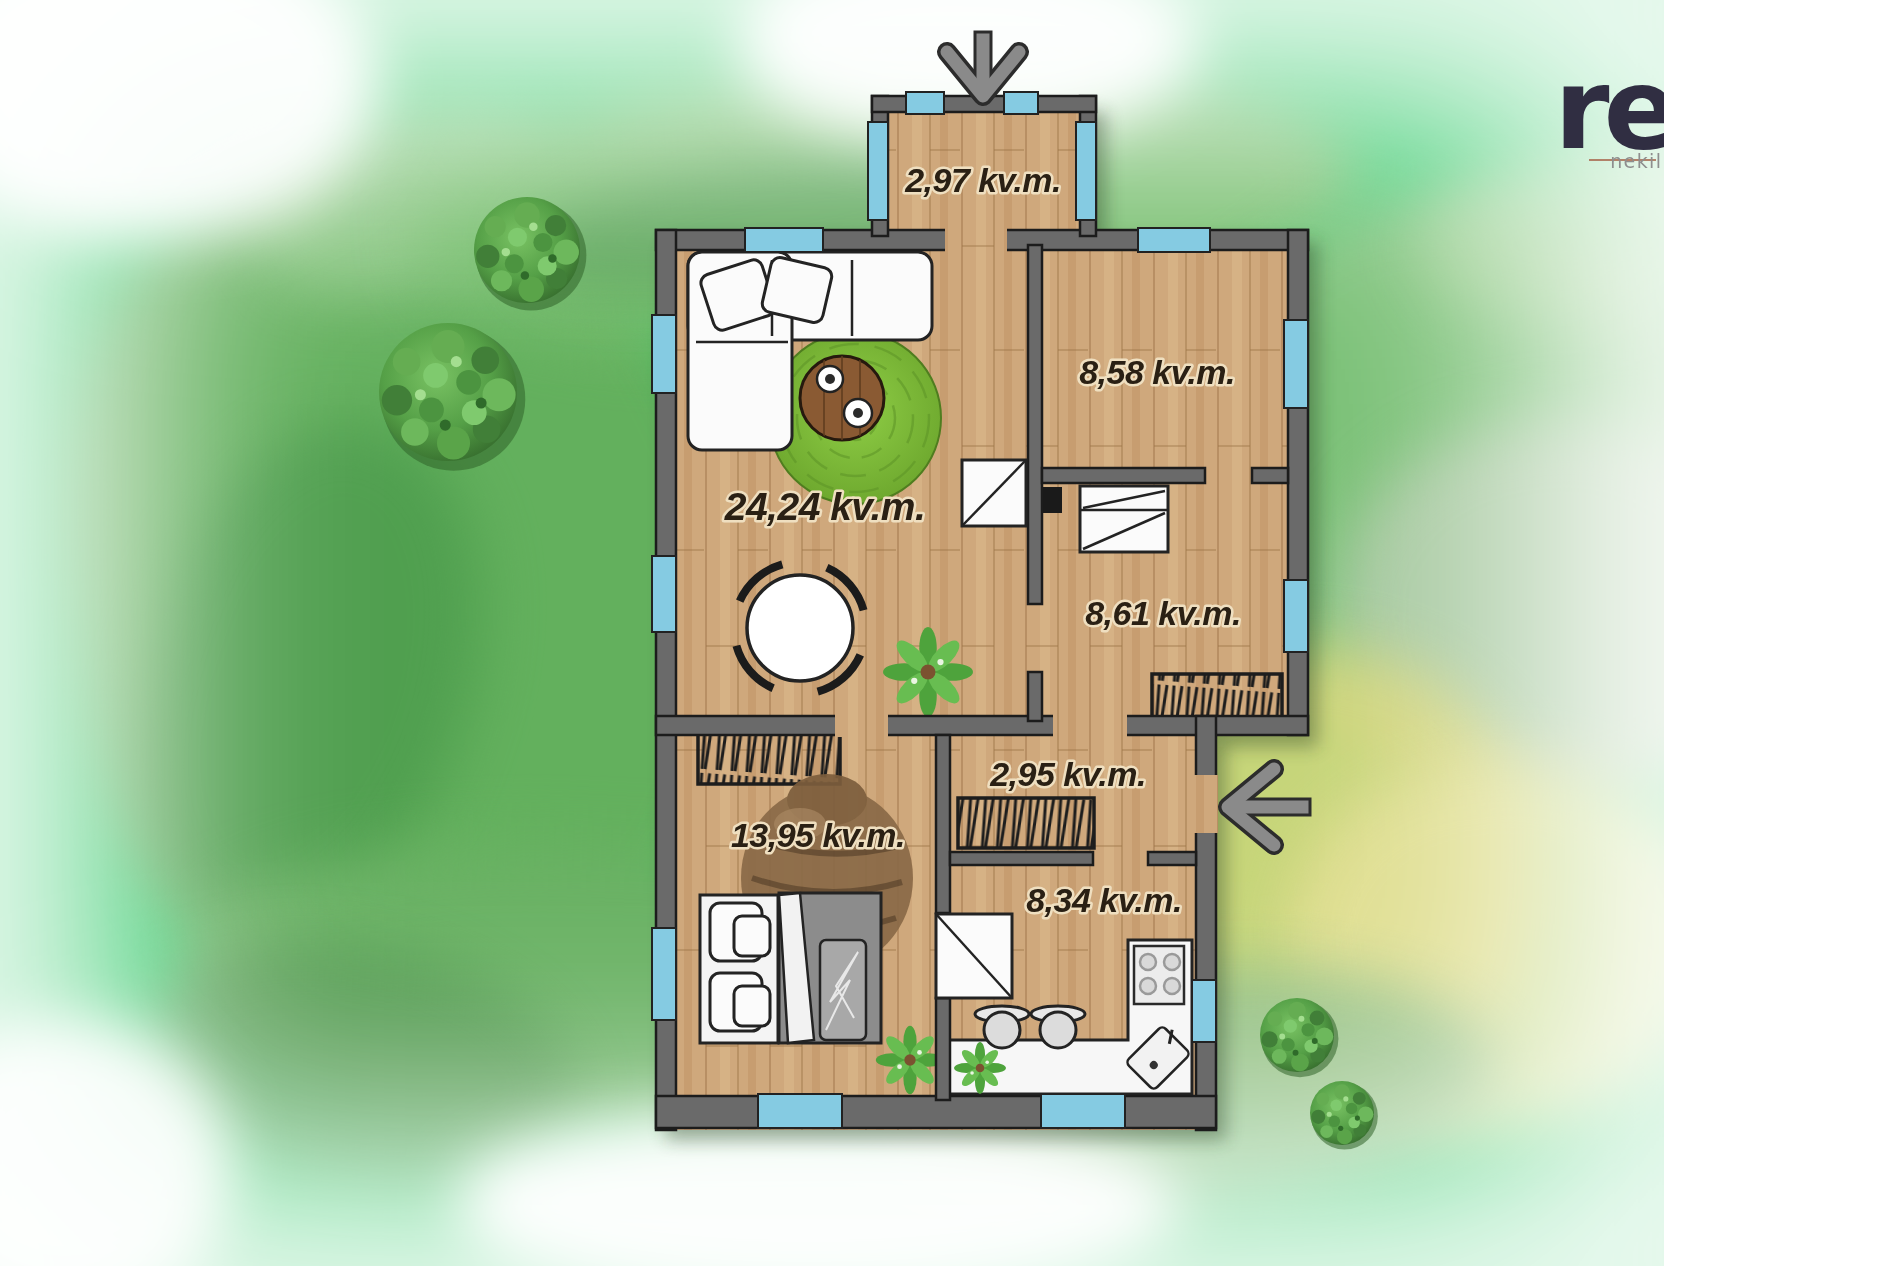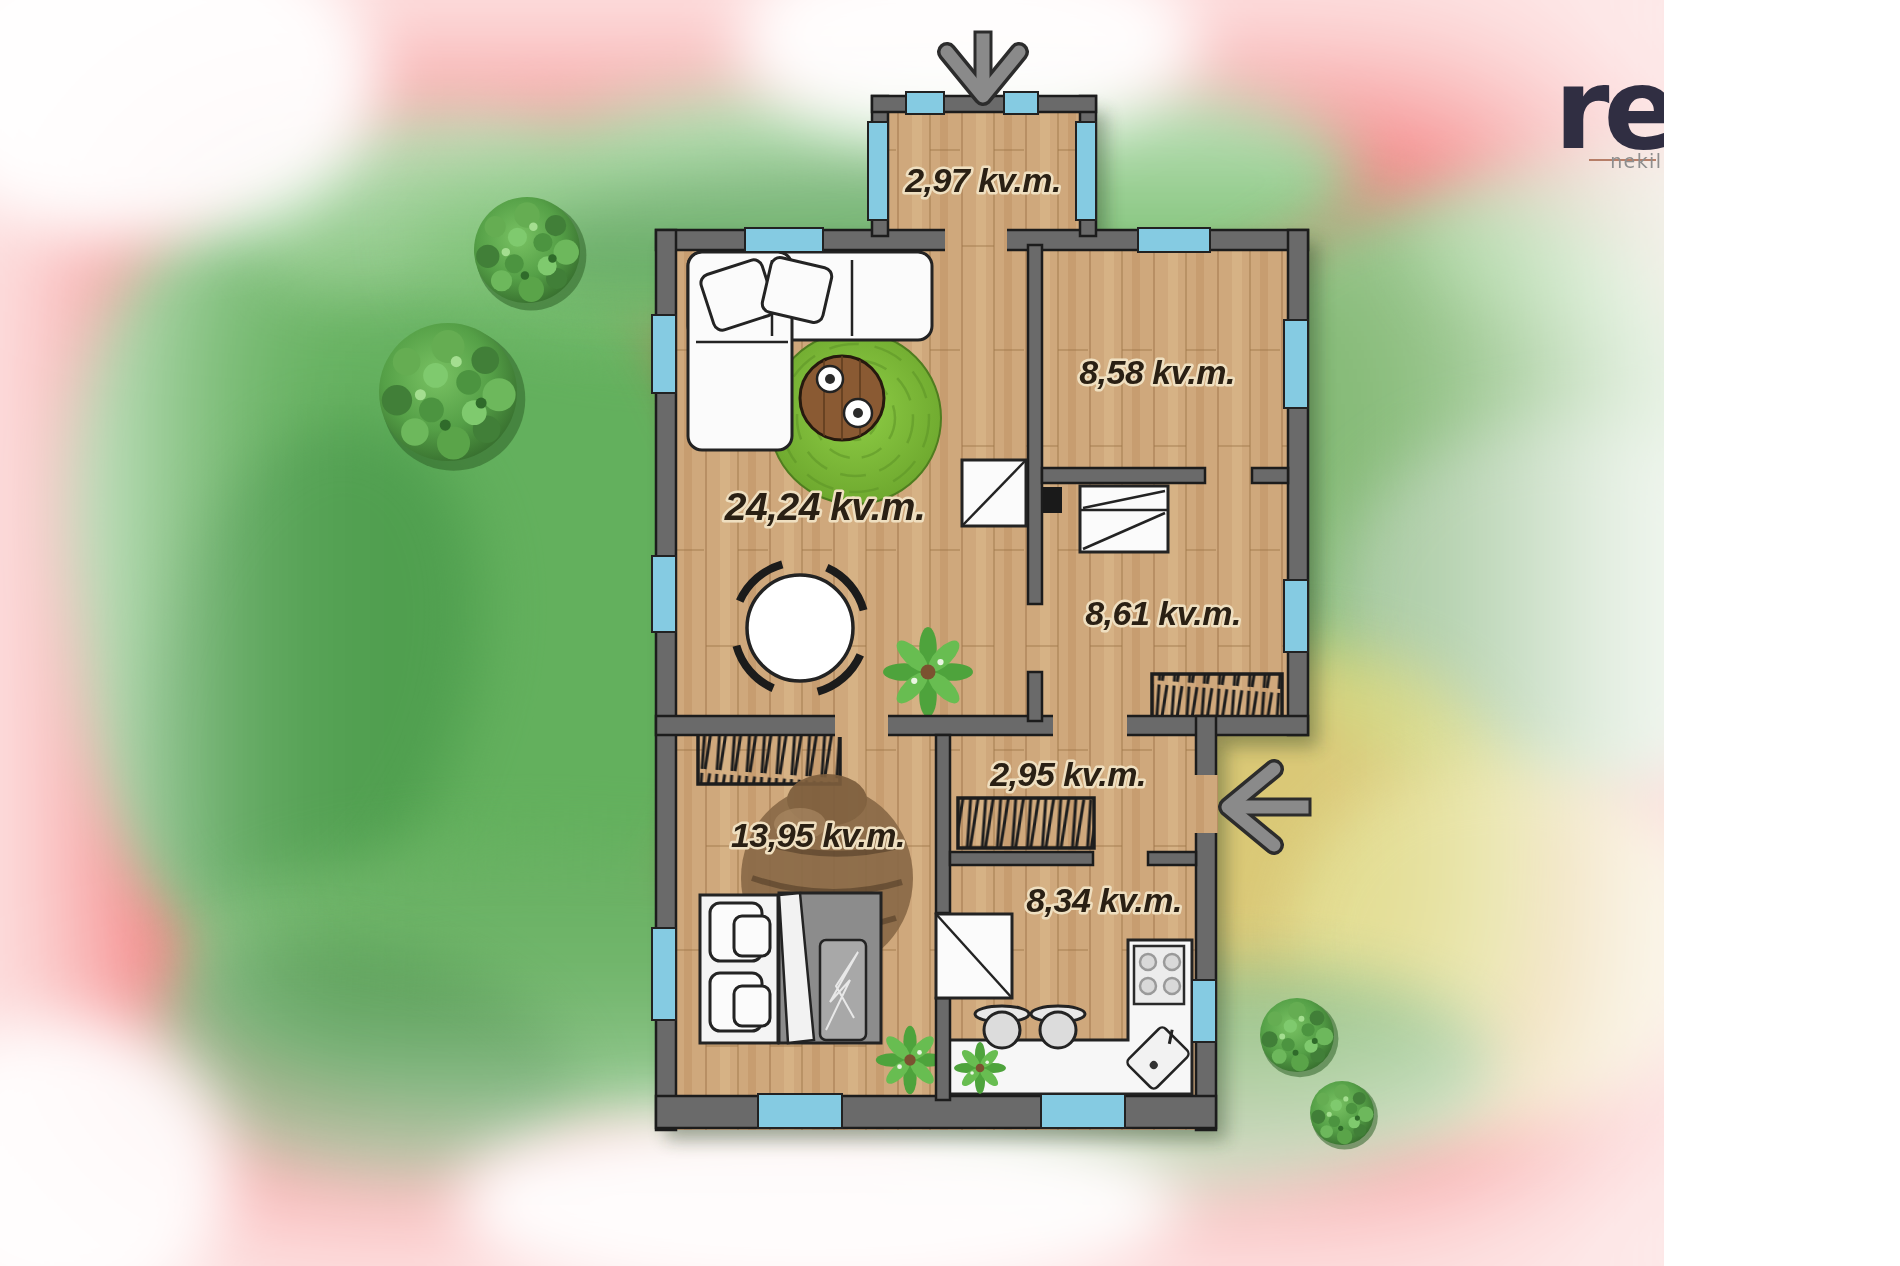--- a/index.html
+++ b/index.html
@@ -1,16 +1,16 @@
 <!DOCTYPE html>
 <html><head>
 <meta charset="utf-8">
 <style>
   html,body{margin:0;padding:0;background:#ffffff;}
-  .stage{position:relative;width:1664px;height:1266px;overflow:hidden;background:#ef4444;
+  .stage{position:relative;width:1664px;height:1266px;overflow:hidden;background:#22c55e;
          font-family:"Liberation Sans",sans-serif;}
   .stroke{position:absolute;border-radius:46% 54% 52% 48%;filter:blur(30px);}
   .vignette{position:absolute;inset:0;box-shadow:inset 0 0 230px 130px rgba(255,255,255,.92);pointer-events:none;}
   svg.plan{position:absolute;left:0;top:0;}
   .room-label{font-family:"Liberation Sans",sans-serif;font-style:italic;font-weight:700;
               font-size:34px;fill:#2a2014;stroke:#efdfc0;stroke-width:5px;paint-order:stroke;
               stroke-linejoin:round;text-anchor:middle;letter-spacing:-0.5px;}
   .room-label--big{font-size:39px;}
   .brand-text{font-family:"DejaVu Sans",sans-serif;font-weight:700;font-size:112px;letter-spacing:-6px;text-anchor:end;}
   .brand-tagline{font-family:"DejaVu Sans",sans-serif;font-size:19px;fill:#8e8e8e;letter-spacing:1.4px;text-anchor:end;}

